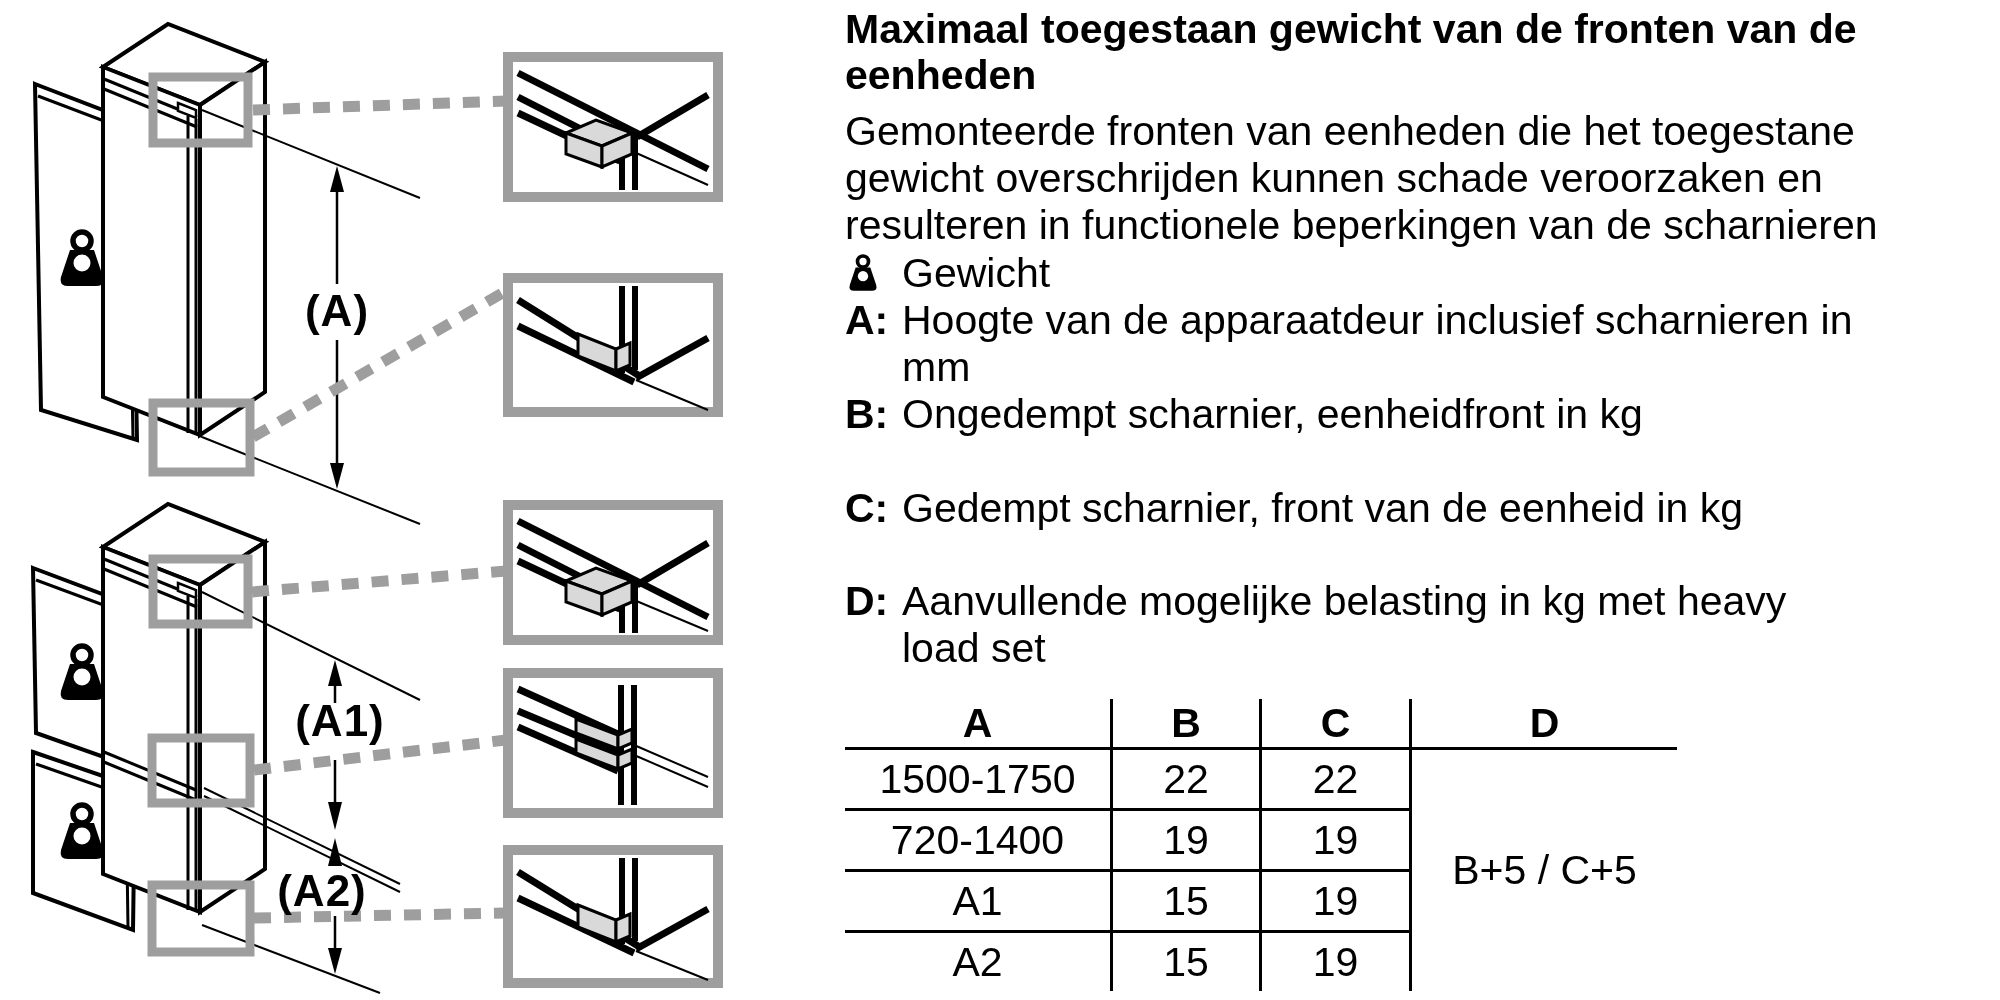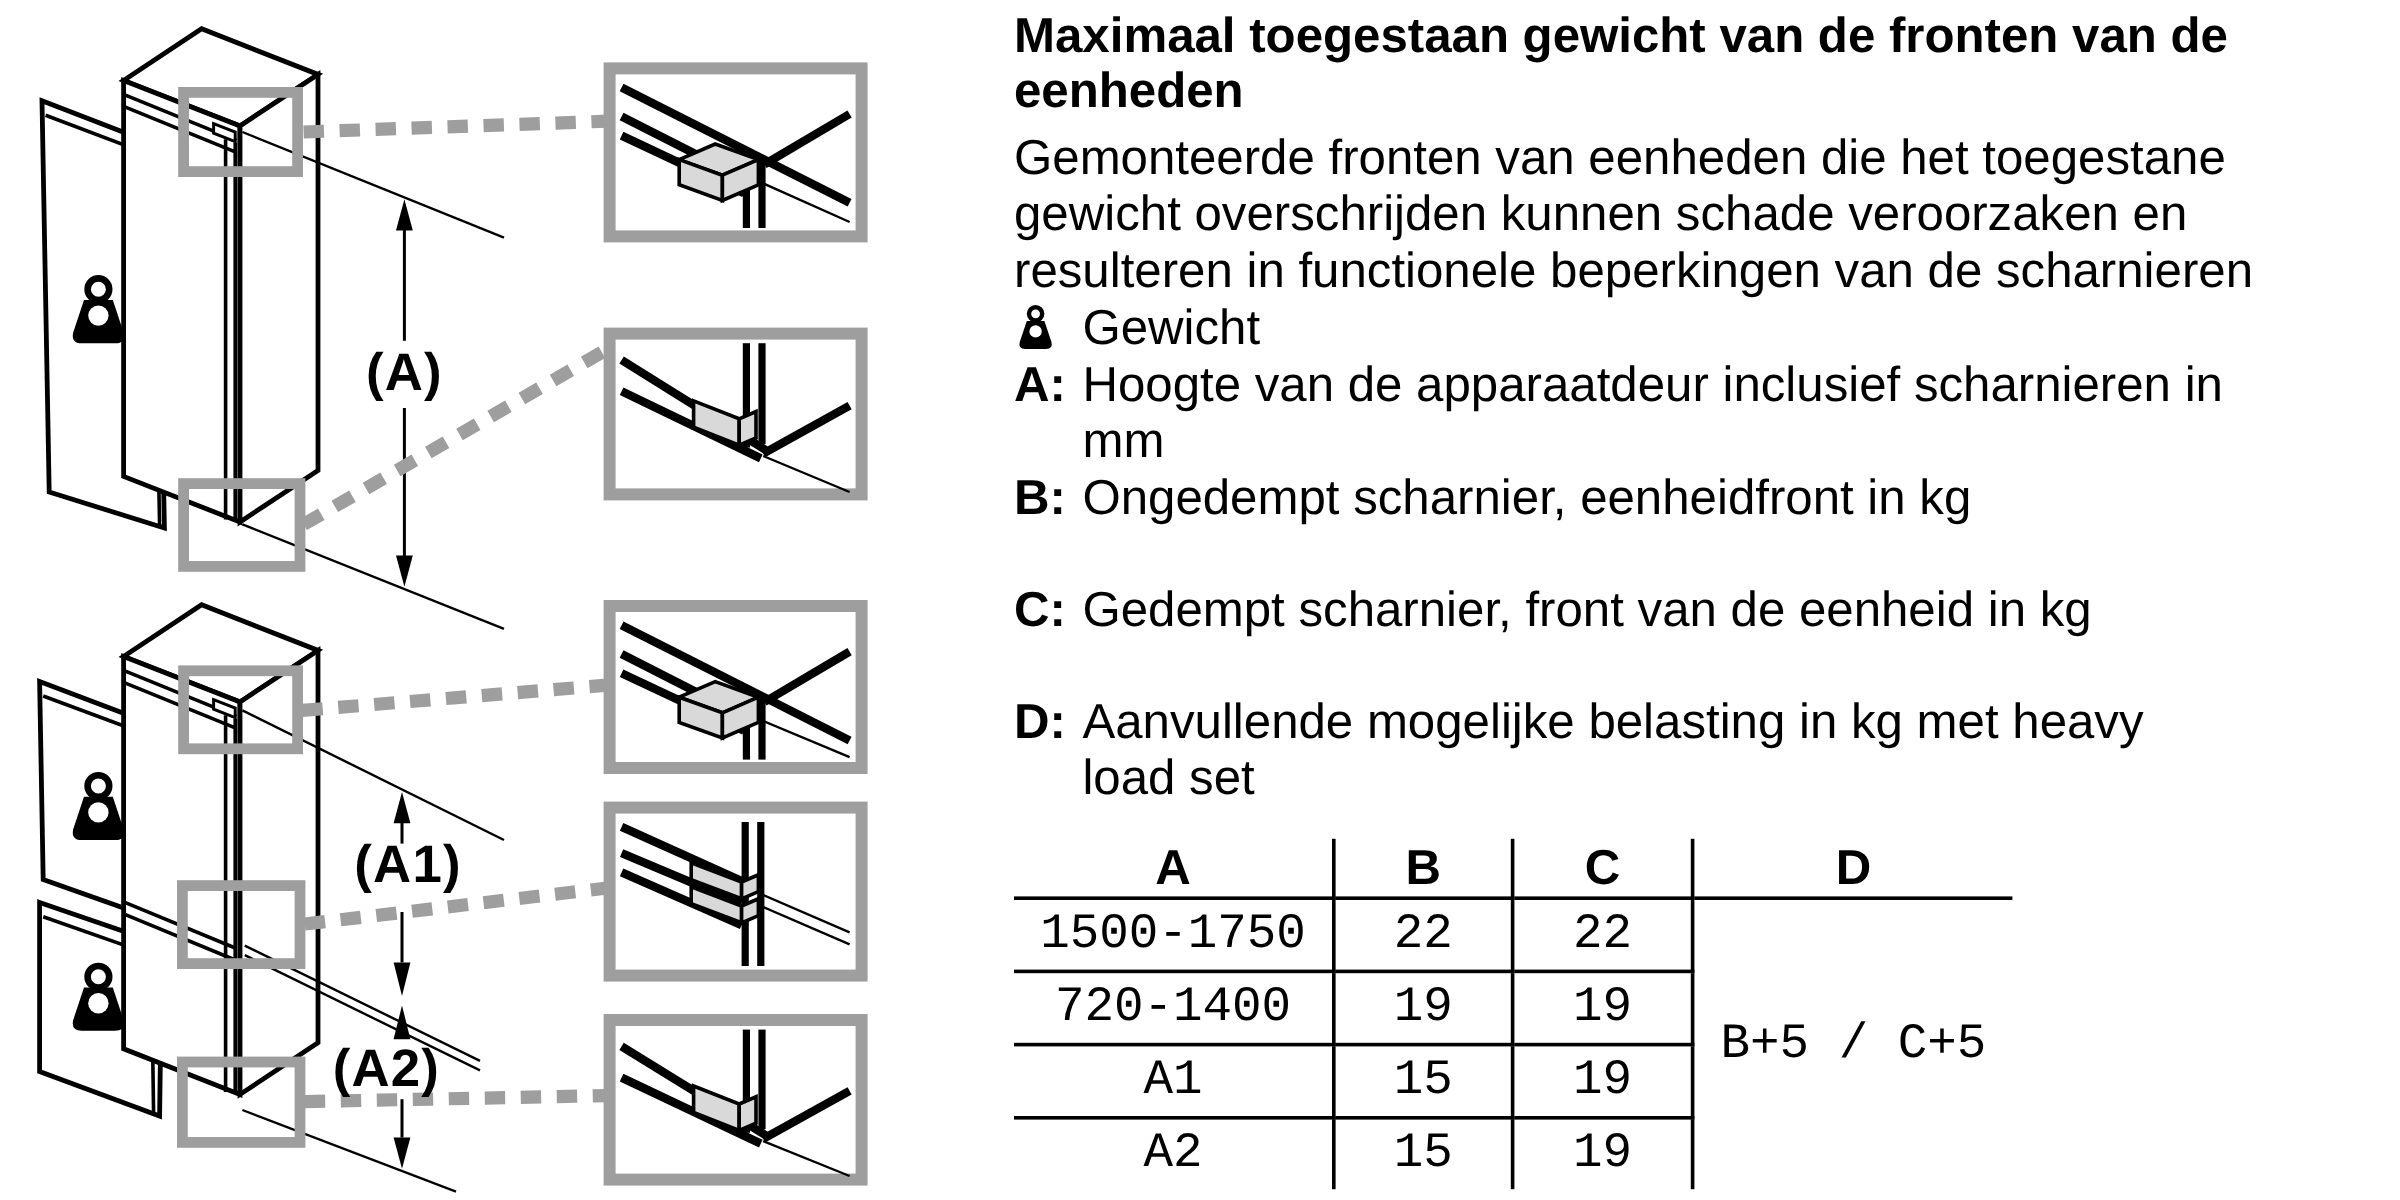--- a/index.html
+++ b/index.html
@@ -16,21 +16,21 @@
   .legend-row{display:flex;align-items:flex-start;font-size:41px;line-height:47px;}
   .legend-key{flex:0 0 57px;font-weight:bold;}
   .legend-text{flex:1;white-space:pre-line;}
   .gap47{height:47px;}
   .gap46{height:46px;}
   .wicon-cell{flex:0 0 57px;display:flex;align-items:center;height:47px;}
   table.spec{border-collapse:collapse;margin-top:27px;table-layout:fixed;width:829px;}
   table.spec td,table.spec th{padding:0;font-size:41px;text-align:center;vertical-align:middle;
     font-weight:normal;}
   table.spec tr.hdr td{height:48px;border-bottom:3px solid #000;font-weight:bold;}
-  table.spec tr.body td{height:58px;font-family:Liberation Mono, monospace;}
+  table.spec tr.body td{height:58px;}
   td.vr{border-right:3px solid #000;}
   td.hb{border-bottom:3px solid #000;}
   td.bold{font-weight:bold;}
   td.dcell{text-align:left;padding-left:28px;}
   .col-a{width:265px;} .col-b{width:146px;} .col-c{width:147px;} .col-d{width:265px;}
 </style>
 </head>
 <body>
 
 <div class="page">

